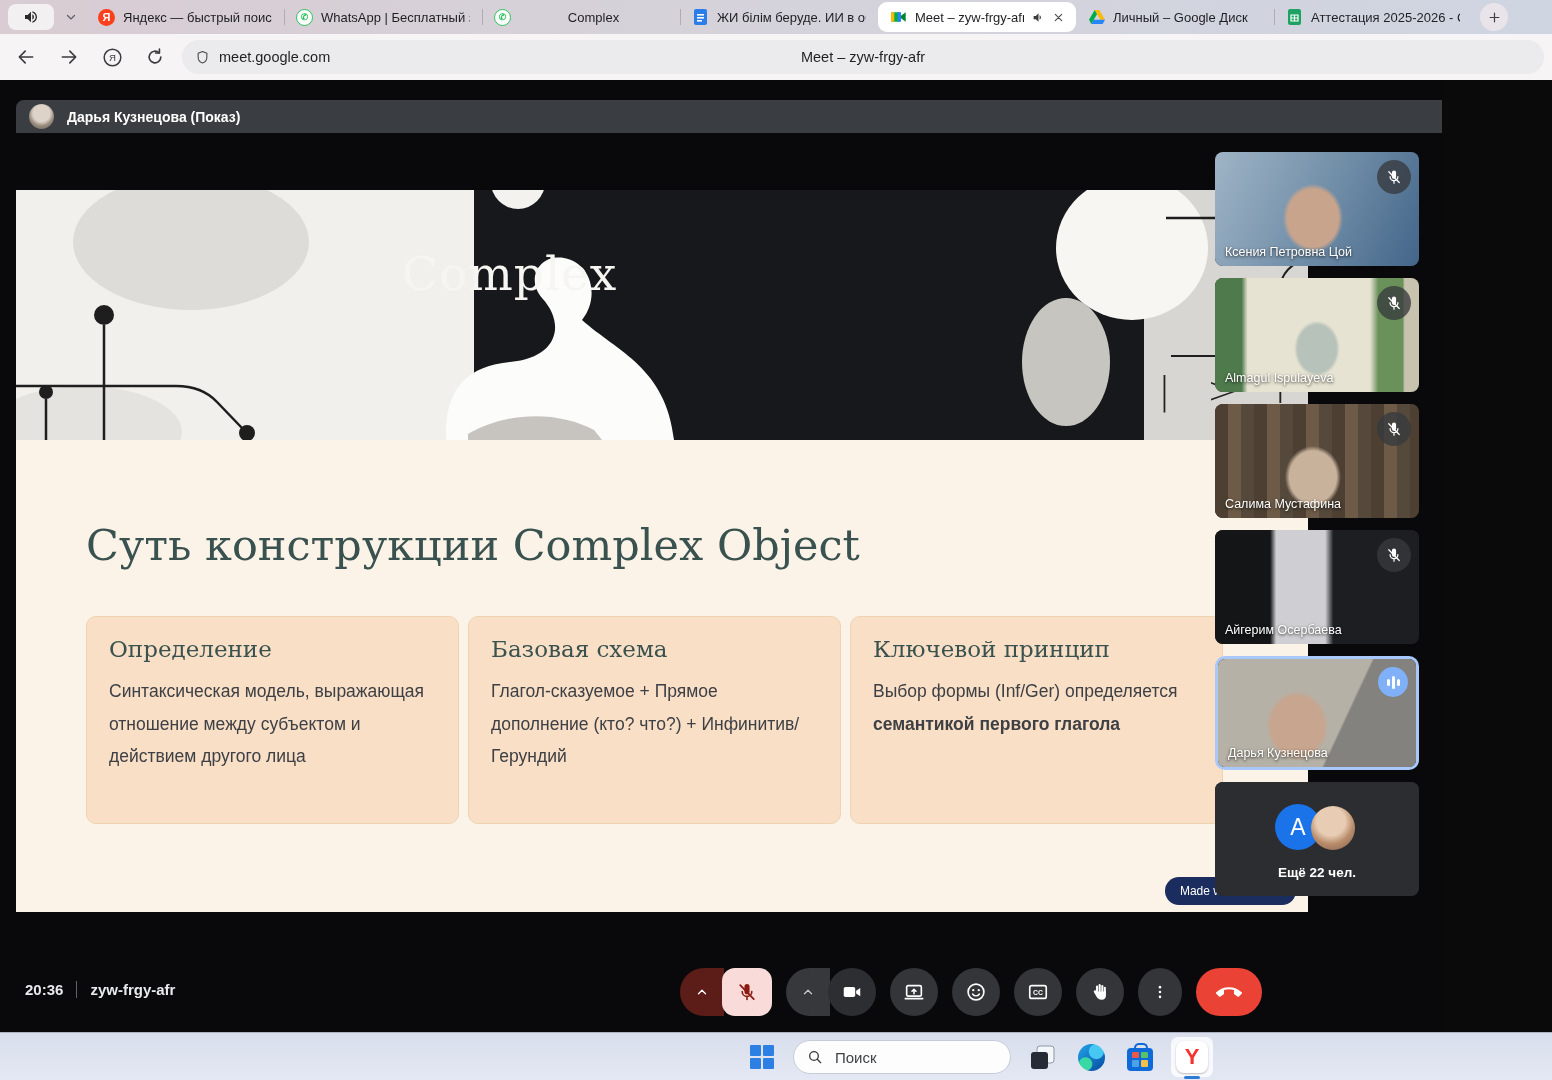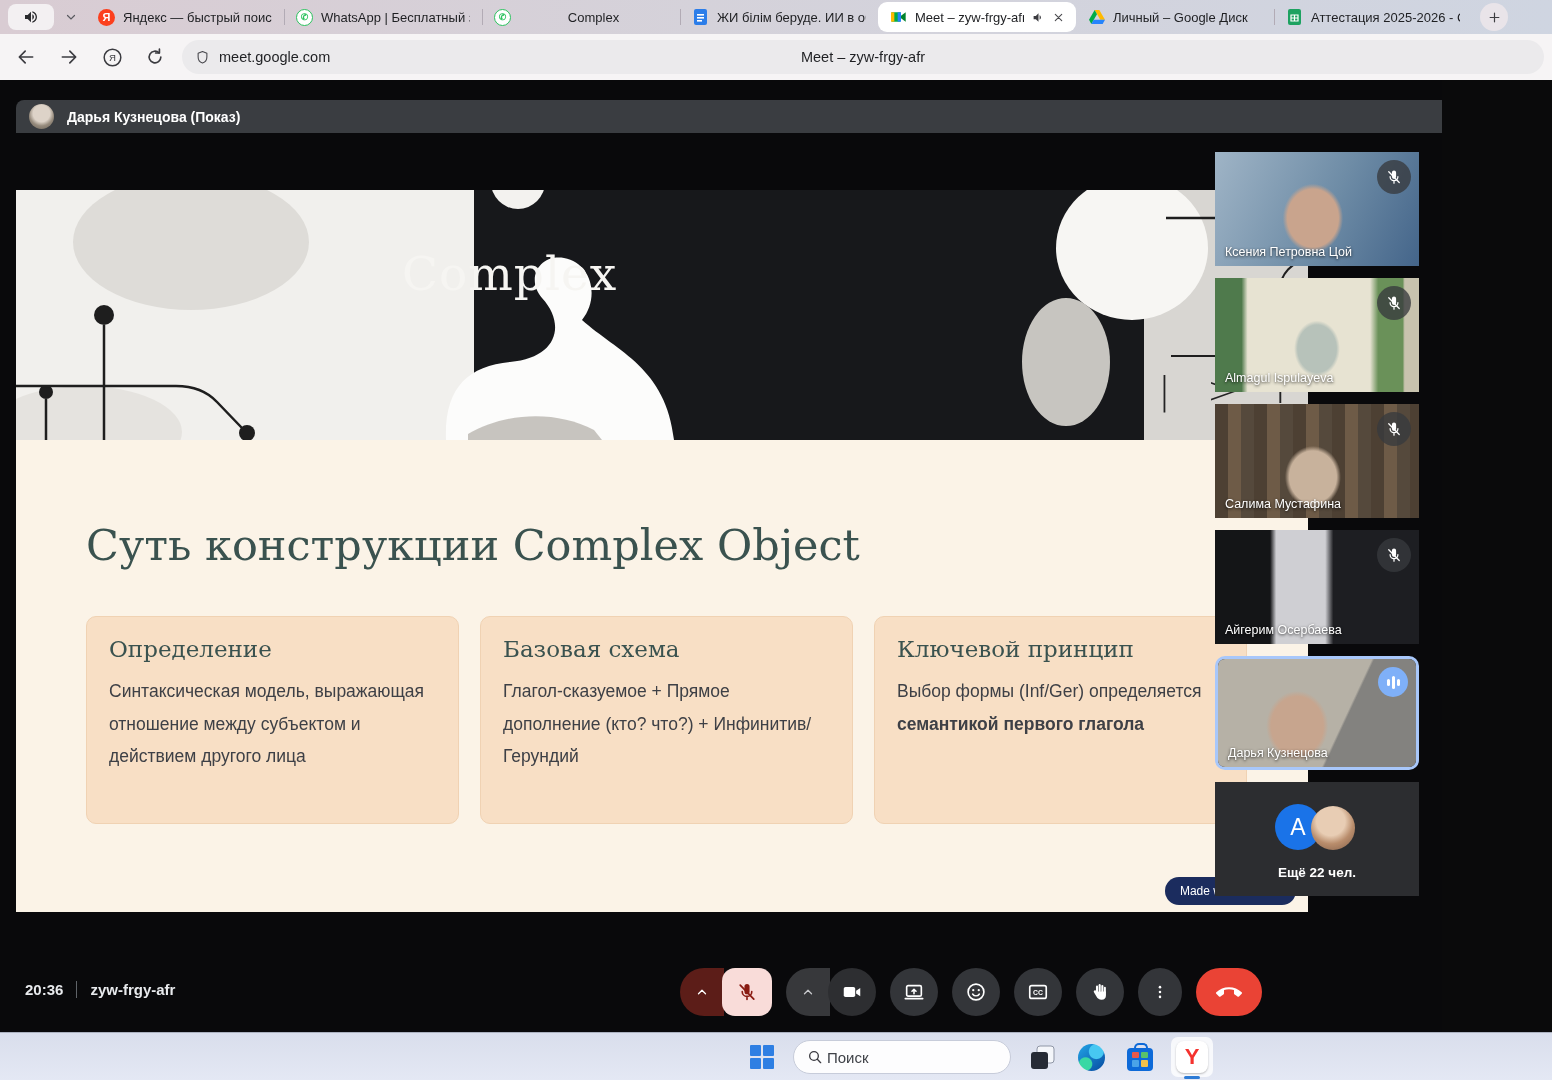--- a/index.html
+++ b/index.html
@@ -45,33 +45,33 @@
 
   .stage{position:absolute;left:16px;top:110px;width:1292px;height:722px;overflow:hidden}
   .hero{position:relative;width:1292px;height:250px;background:#17181b;overflow:hidden}
   .hero-title{position:absolute;left:386px;top:56px;font-family:"DejaVu Serif",serif;
     font-size:47px;color:#f6f5f2;letter-spacing:1px}
   .hero-glyphs{position:absolute;left:1142px;top:178px;font-family:"DejaVu Sans",sans-serif;
     font-weight:200;font-size:38px;letter-spacing:12px;color:#232323;white-space:nowrap}
   .sbody{position:relative;width:1292px;height:472px;background:#fbf3e7}
   .slide-title{position:absolute;left:70px;top:80px;font-family:"DejaVu Serif",serif;
     font-size:43px;color:#3a524f}
-  .cards{position:absolute;left:70px;top:176px;display:flex;gap:21px}
+  .cards{position:absolute;left:70px;top:176px;display:flex;gap:9px}
   .card{width:327px;height:168px;background:#f8dfc5;border:1px solid #f0d2b3;border-radius:10px;
     padding:19px 22px}
   .card h3{margin:0 0 13px 0;font-family:"DejaVu Serif",serif;font-weight:normal;
     font-size:23px;color:#3a524f}
   .card p{margin:0;font-size:17.5px;line-height:1.87;color:#3e4046}
   .gamma{position:absolute;right:12px;bottom:7px;height:28px;background:#1b2c5e;border-radius:14px;
     display:flex;align-items:center;padding:0 15px;color:#fff;font-size:12px}
   .gamma b{font-size:10px;letter-spacing:1.5px}
 
   
   .tiles{position:absolute;right:23px;top:72px;width:204px;display:flex;flex-direction:column;gap:12px}
-  .tile{position:relative;width:204px;height:114px;border-radius:0;overflow:hidden;background:#222;box-sizing:border-box}
+  .tile{position:relative;width:204px;height:114px;border-radius:8px;overflow:hidden;background:#222;box-sizing:border-box}
   .tile.speaking{border:3px solid #a8c7fa;border-radius:10px}
   .vid{position:absolute;inset:0}
   .v1{background:radial-gradient(ellipse 58px 66px at 48% 58%,#c9a48d 0 44%,rgba(0,0,0,0) 52%),
        linear-gradient(115deg,#9fb4c6 0%,#6e8ca6 55%,#44658a 100%)}
   .v2{background:radial-gradient(ellipse 44px 54px at 50% 62%,#b7c2ba 0 44%,rgba(0,0,0,0) 52%),
        linear-gradient(90deg,#4f7a4c 0 13%,#e7e3d2 16% 76%,#6a9159 80% 92%,#c8c3ae 93%)}
   .v3{background:radial-gradient(ellipse 56px 62px at 48% 64%,#c8b29c 0 42%,rgba(0,0,0,0) 50%),
        repeating-linear-gradient(90deg,#4d4033 0 13px,#6e5b47 13px 26px,#55493c 26px 39px)}
   .v4{background:linear-gradient(90deg,#141517 0 27%,#cfcfd3 30% 54%,#1d1e22 58% 100%)}
   .v5{background:radial-gradient(ellipse 62px 70px at 40% 62%,#c7a58e 0 42%,rgba(0,0,0,0) 50%),
@@ -111,21 +111,21 @@
   .cbtn.narrow{width:44px}
   .endcall{width:66px;height:48px;border-radius:24px;background:#ea4335;display:flex;
     align-items:center;justify-content:center}
 
   
   .taskbar{position:absolute;left:0;bottom:0;width:1552px;height:48px;
     background:linear-gradient(180deg,#d9deec,#e4e8f4);border-top:1px solid #abb1c0;box-sizing:border-box}
   .tbicons{position:absolute;left:744px;top:3px;height:42px;display:flex;align-items:center;gap:13px}
   .tslot{width:36px;height:36px;display:flex;align-items:center;justify-content:center;border-radius:6px}
   .searchpill{width:218px;height:34px;background:#fdfdfe;border:1px solid #c7ccda;border-radius:17px;
-    display:flex;align-items:center;gap:4px;padding:9px 13px;box-sizing:border-box}
+    display:flex;align-items:center;gap:12px;padding:9px 13px;box-sizing:border-box}
   .searchpill span{font-size:15px;color:#3f4248}
   .edgeic{width:27px;height:27px;border-radius:50%;
     background:radial-gradient(circle at 68% 28%,#47c8f2 0 26%,rgba(0,0,0,0) 30%),
       radial-gradient(circle at 28% 74%,#39d8a4 0 22%,rgba(0,0,0,0) 26%),
       linear-gradient(140deg,#1f9ce0 10%,#0b58ab 85%)}
   .storeic{position:relative;width:26px;height:23px;background:#0d6ad8;border-radius:4px;margin-top:4px}
   .storeic::before{content:"";position:absolute;left:7px;top:-5px;width:10px;height:7px;border:2px solid #0d6ad8;
     border-bottom:none;border-radius:5px 5px 0 0}
   .storegrid{position:absolute;left:5px;top:4px;width:16px;height:15px;display:grid;
     grid-template-columns:1fr 1fr;gap:1.5px}

